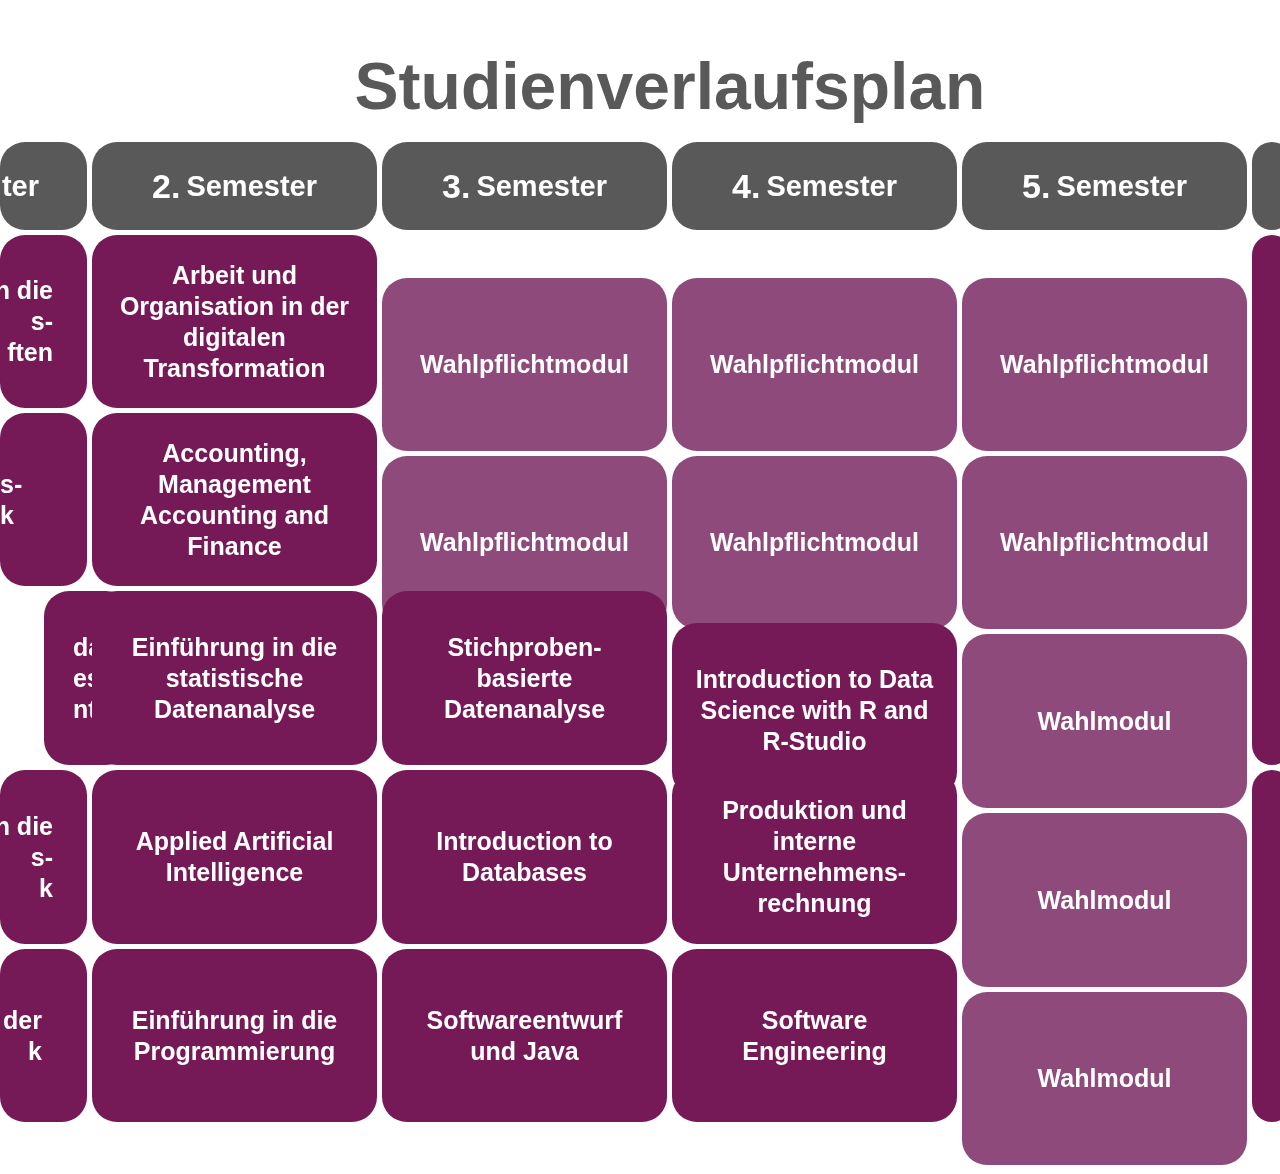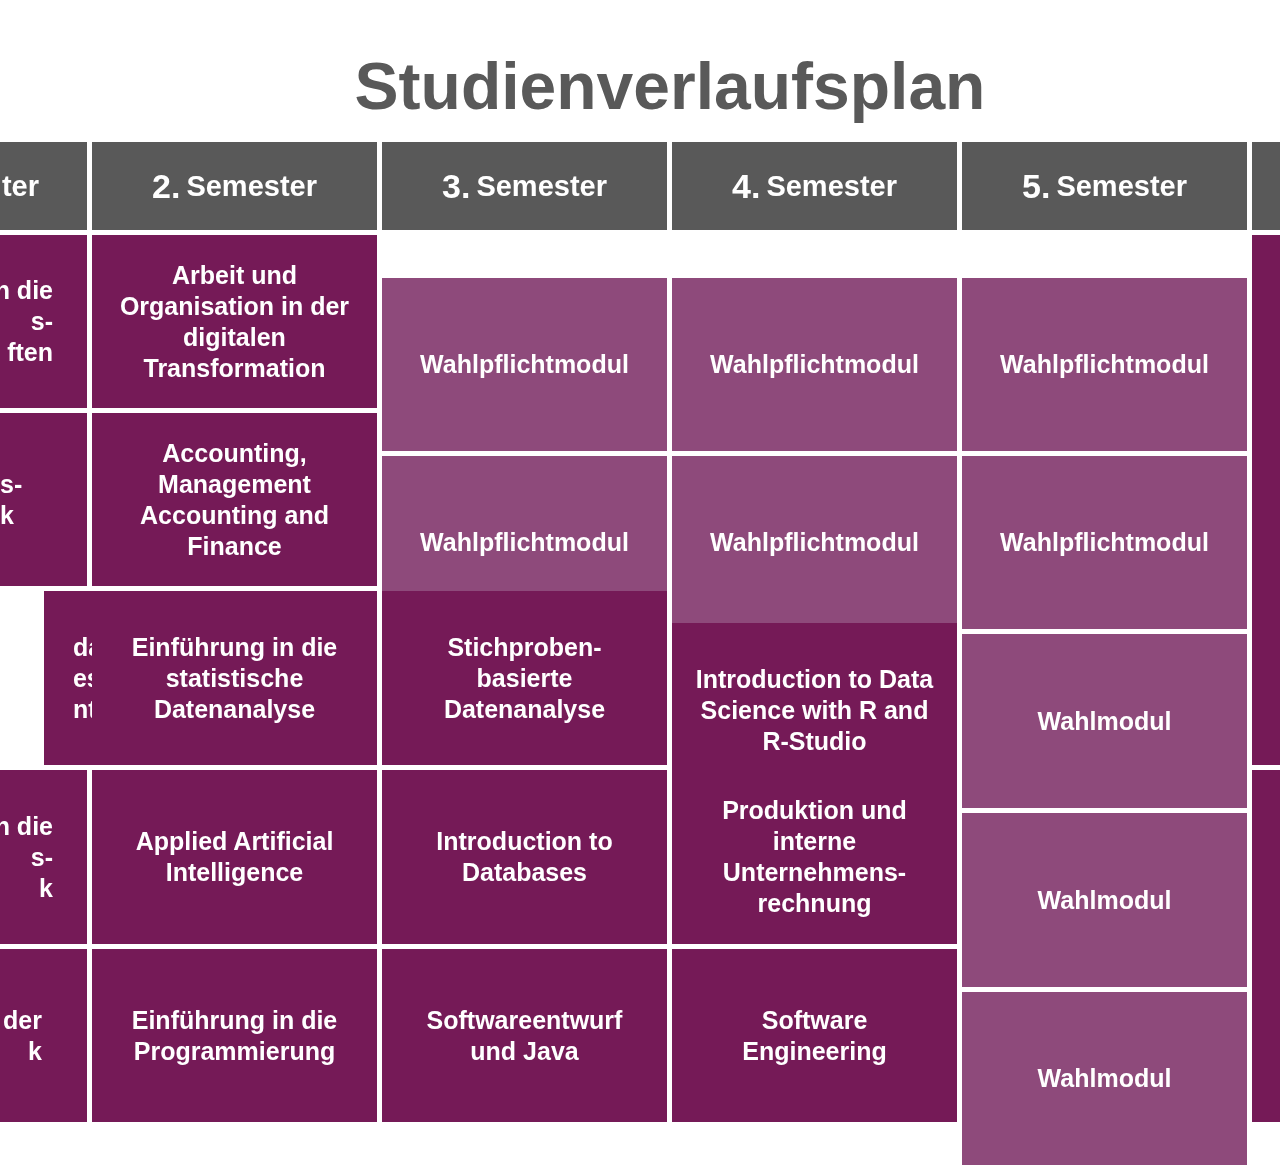--- a/index.html
+++ b/index.html
@@ -7,21 +7,21 @@
       width: 1280px; height: 1174px; background: #ffffff; position: relative; overflow: hidden;
       font-family: "Liberation Sans", sans-serif;
     }
     .title {
       position: absolute; left: 0; width: 1340px; top: 48px; text-align: center;
       font-size: 66px; font-weight: bold; color: #595959; letter-spacing: 0px;
     }
     .cell {
       position: absolute; display: flex; align-items: center; justify-content: center;
       text-align: center; color: #ffffff; font-weight: bold; box-sizing: border-box;
-      padding: 0 14px; line-height: 31px; font-size: 25px;
+      padding: 0 14px; line-height: 31px; font-size: 25px; border-radius: 25px;
     }
     .hdr { background: #595959; font-size: 29px; }
     .hdr .num { font-size: 34px; margin-right: 6px; }
     .dark { background: #751a57; justify-content: flex-end; }
     .light { background: #8e4a7b; margin-top: 43px; }
   </style>
 </head>
 <body>
 
 <div class="title">Studienverlaufsplan</div>

